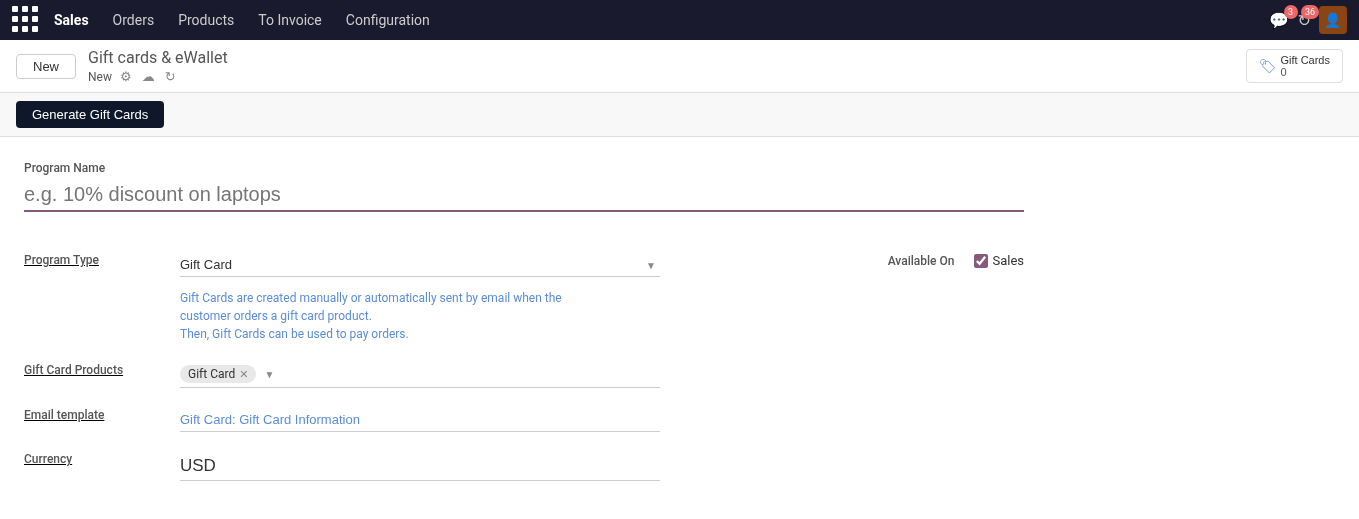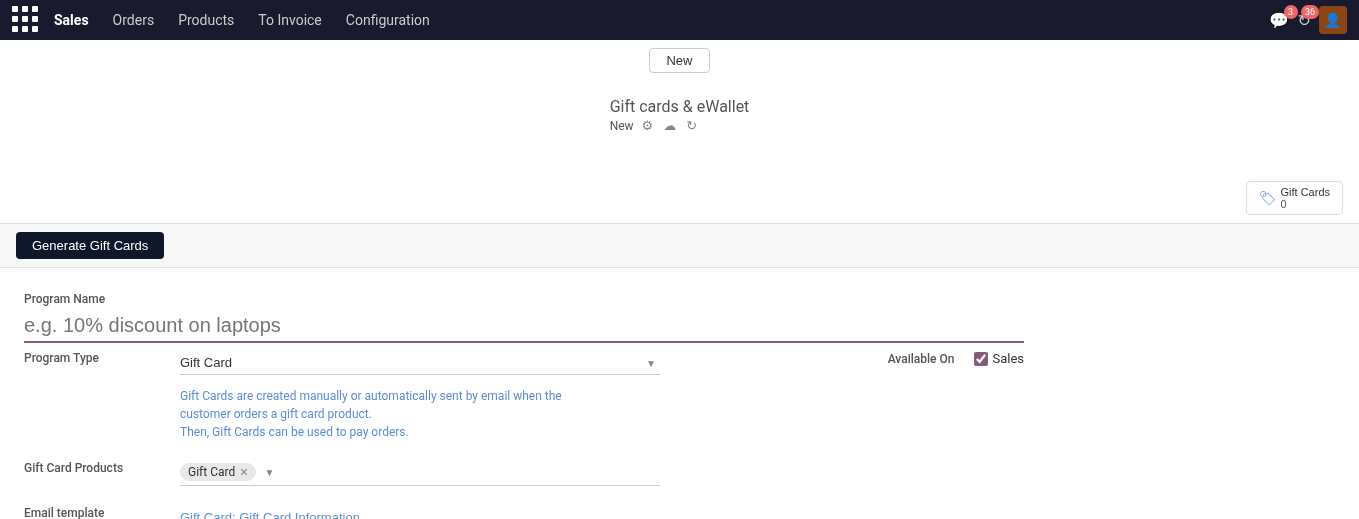--- a/index.html
+++ b/index.html
@@ -87,22 +87,21 @@
       cursor: pointer;
     }
 
     
     .actionbar {
       background: #fff;
       border-bottom: 1px solid #ddd;
       padding: 8px 16px;
       display: flex;
       align-items: center;
-      gap: 24px;
-      flex-direction: column;
+      gap: 12px;
     }
     .btn-new {
       border: 1px solid #ccc;
       background: #fff;
       padding: 4px 16px;
       border-radius: 4px;
       font-size: 13px;
       cursor: pointer;
       color: #333;
     }
@@ -186,41 +185,42 @@
       margin: 0;
       padding: 24px 24px 40px;
     }
     .field-label {
       font-size: 12px;
       color: #555;
       font-weight: 500;
       margin-bottom: 4px;
     }
     .program-name-section {
-      margin-bottom: 8px;
+      margin-bottom: 41px;
     }
     .program-name-input {
       width: 100%;
       border: none;
       border-bottom: 2px solid #875a7b;
       outline: none;
       font-size: 20px;
       color: #aaa;
       padding: 4px 0;
       background: transparent;
     }
     .form-row {
       display: flex;
       align-items: flex-start;
       margin-bottom: 20px;
       gap: 16px;
     }
     .form-col-left {
       width: 140px;
       flex-shrink: 0;
+      text-decoration: underline;
     }
     .form-col-main {
       flex: 1;
     }
     .form-col-right {
       display: flex;
       align-items: center;
       gap: 20px;
       margin-left: 40px;
     }

